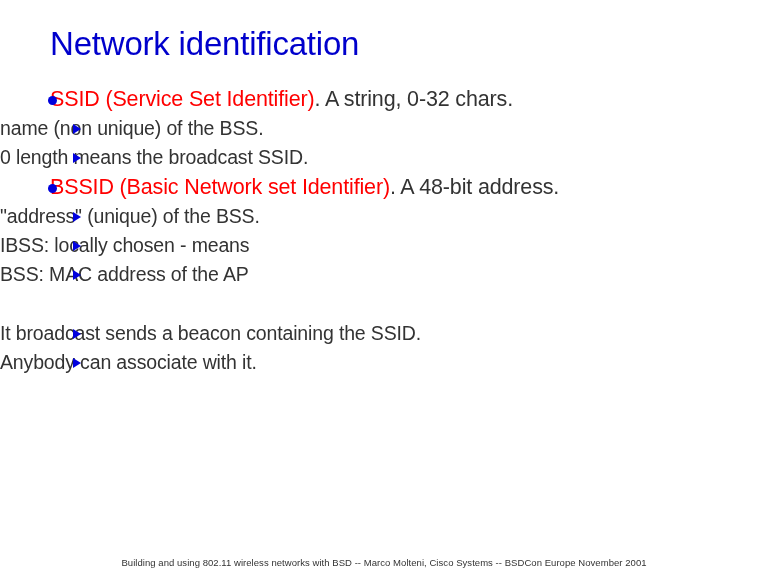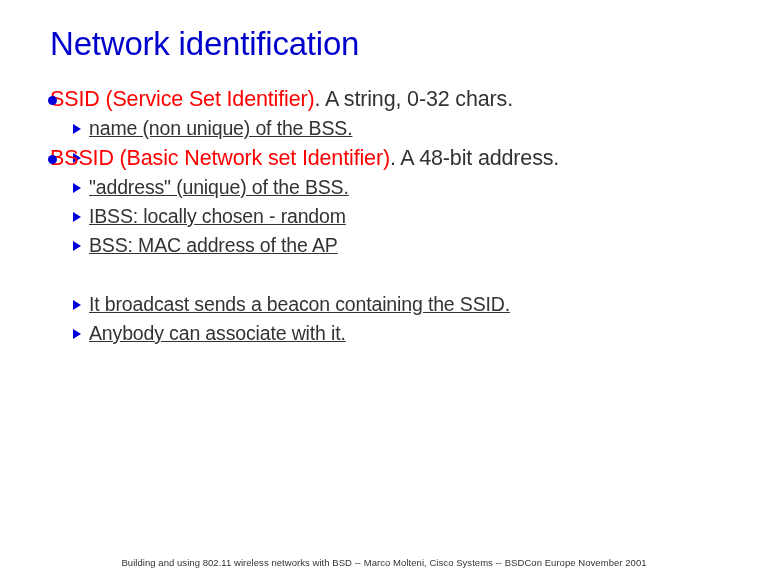--- a/index.html
+++ b/index.html
@@ -57,27 +57,25 @@
     left: 48px;
     top: 12px;
     width: 9px;
     height: 9px;
     border-radius: 50%;
     background: #0000dd;
   }
 
   .bullet-l2 {
     position: relative;
-    padding-left: 89px;
     font-size: 19.5px;
     line-height: 29px;
     color: #333333;
     letter-spacing: -0.15px;
     white-space: nowrap;
-    text-decoration: underline;
   }
   .bullet-l2 > .marker-tri {
     position: absolute;
     left: 73px;
     top: 10px;
     width: 0;
     height: 0;
     border-top: 5px solid transparent;
     border-bottom: 5px solid transparent;
     border-left: 8px solid #0000dd;
@@ -119,35 +117,36 @@
       <span class="hl-red">SSID (Service Set Identifier)</span><span>. A string, 0-32 chars.</span>
     </div>
 
     <div class="bullet-l2">
       <span class="marker-tri"></span>
       <span>name (non unique) of the BSS.</span>
     </div>
 
     <div class="bullet-l2">
       <span class="marker-tri"></span>
+      <span>0 length means the broadcast SSID.</span>
     </div>
 
     <div class="bullet-l1">
       <span class="marker-dot"></span>
       <span class="hl-red">BSSID (Basic Network set Identifier)</span><span>. A 48-bit address.</span>
     </div>
 
     <div class="bullet-l2">
       <span class="marker-tri"></span>
       <span>"address" (unique) of the BSS.</span>
     </div>
 
     <div class="bullet-l2">
       <span class="marker-tri"></span>
-      <span>IBSS: locally chosen - random</span>
+      <span>IBSS: locally chosen - means</span>
     </div>
 
     <div class="bullet-l2">
       <span class="marker-tri"></span>
       <span>BSS: MAC address of the AP</span>
     </div>
 
     <div class="spacer-line"></div>
 
 

